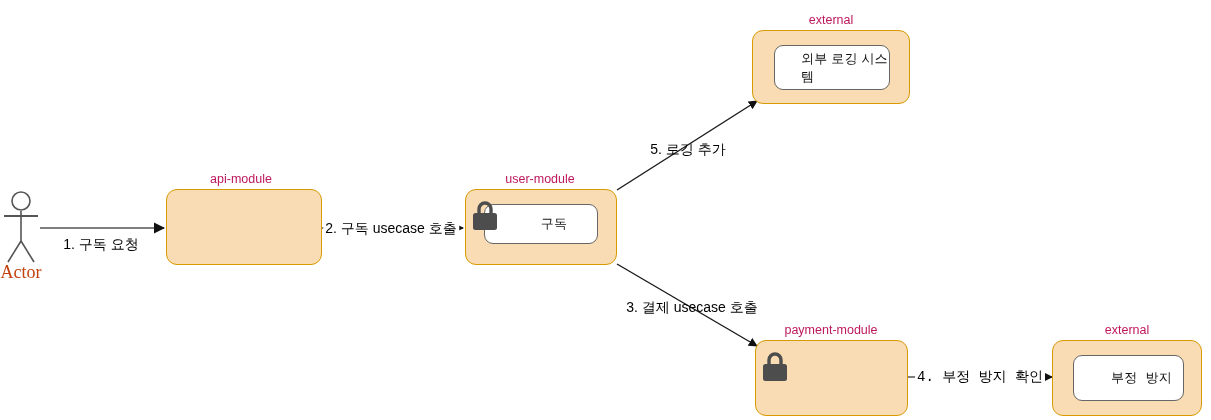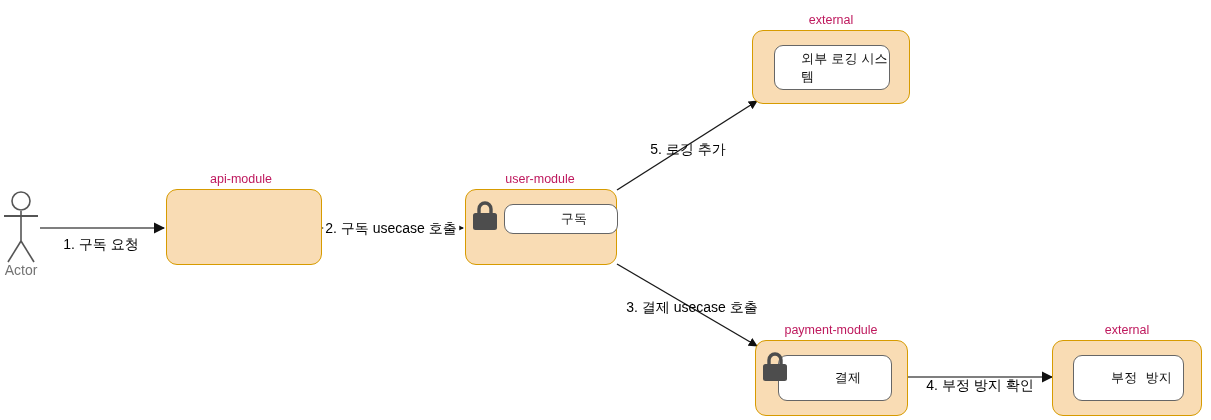--- a/index.html
+++ b/index.html
@@ -67,24 +67,25 @@
     padding: 0 2px;
     transform: translate(-50%, -50%);
     line-height: 14px;
   }
   .edge-label.diag {
     background: transparent;
   }
   
   .actor-label {
     position: absolute;
-    font-size: 14px;
-    color: #737373;
+    font-size: 18px;
+    color: #c2410c;
     white-space: nowrap;
     transform: translateX(-50%);
+    font-family: Liberation Serif, serif;
   }
   
   .lock-icon {
     position: absolute;
     width: 28px;
     height: 34px;
   }
 </style>
 </head>
 <body>
@@ -128,41 +129,38 @@
       <line x1="21" y1="241" x2="8" y2="262" stroke="#555555" stroke-width="1.6"></line>
       <line x1="21" y1="241" x2="34" y2="262" stroke="#555555" stroke-width="1.6"></line>
     </g>
   </svg>
 
   <div class="module-title" style="left:241px; top:172px;text-align:right;">api-module</div>
   <div class="module" style="left:166px; top:189px; width:156px; height:76px;"></div>
 
   <div class="module-title" style="left:540px; top:172px;">user-module</div>
   <div class="module" style="left:465px; top:189px; width:152px; height:76px;">
-    <div class="component" style="left:38px; top:14px; width:114px; height:30px;">
+    <div class="component" style="left:18px; top:14px; width:114px; height:40px;">
       <span>구독</span>
     </div>
     <svg class="lock-icon" style="left:5px; top:8px;" viewBox="0 0 28 34">
       <path d="M8 16 V11 a6 6 0 0 1 12 0 V16" fill="none" stroke="#4d4d4d" stroke-width="3.4"></path>
       <rect x="2" y="15" width="24" height="17" rx="2.5" fill="#4d4d4d"></rect>
     </svg>
   </div>
 
   <div class="module-title" style="left:831px; top:13px;">external</div>
   <div class="module" style="left:752px; top:30px; width:158px; height:74px;">
     <div class="component" style="left:21px; top:14px; width:116px; height:45px;">
       <span>외부 로깅 시스템</span>
     </div>
   </div>
 
   <div class="module-title" style="left:831px; top:323px;">payment-module</div>
   <div class="module" style="left:755px; top:340px; width:153px; height:76px;">
-    <div class="component" style="left:22px; top:14px; width:114px; height:46px;">
-      <span>결제</span>
-    </div>
     <svg class="lock-icon" style="left:5px; top:8px;" viewBox="0 0 28 34">
       <path d="M8 16 V11 a6 6 0 0 1 12 0 V16" fill="none" stroke="#4d4d4d" stroke-width="3.4"></path>
       <rect x="2" y="15" width="24" height="17" rx="2.5" fill="#4d4d4d"></rect>
     </svg>
   </div>
 
   <div class="module-title" style="left:1127px; top:323px;">external</div>
   <div class="module" style="left:1052px; top:340px; width:150px; height:76px;">
     <div class="component" style="left:20px; top:14px; width:111px; height:46px;font-family:Liberation Mono, monospace;">
       <span>부정 방지</span>
@@ -170,17 +168,17 @@
   </div>
 
   <div class="actor-label" style="left:21px; top:262px;">Actor</div>
 
   <div class="edge-label" style="left:101px; top:244px;">1. 구독 요청</div>
 
   <div class="edge-label" style="left:391px; top:228px;text-align:center;">2. 구독 usecase 호출</div>
 
   <div class="edge-label diag" style="left:692px; top:307px;">3. 결제 usecase 호출</div>
 
-  <div class="edge-label" style="left:980px; top:385px;">4. 부정 방지 확인</div>
+  <div class="edge-label" style="left:980px; top:377px;font-family:Liberation Mono, monospace;">4. 부정 방지 확인</div>
 
   <div class="edge-label diag" style="left:688px; top:149px;">5. 로깅 추가</div>
 
 </div>
 
 </body></html>

